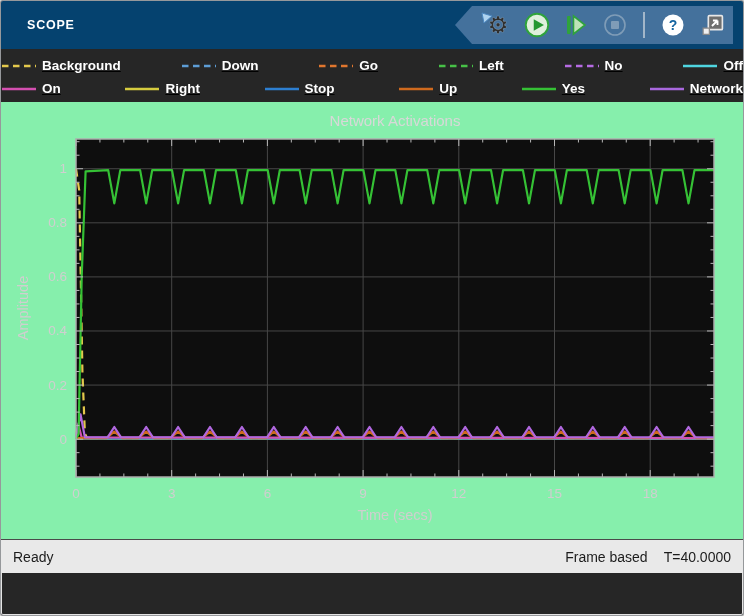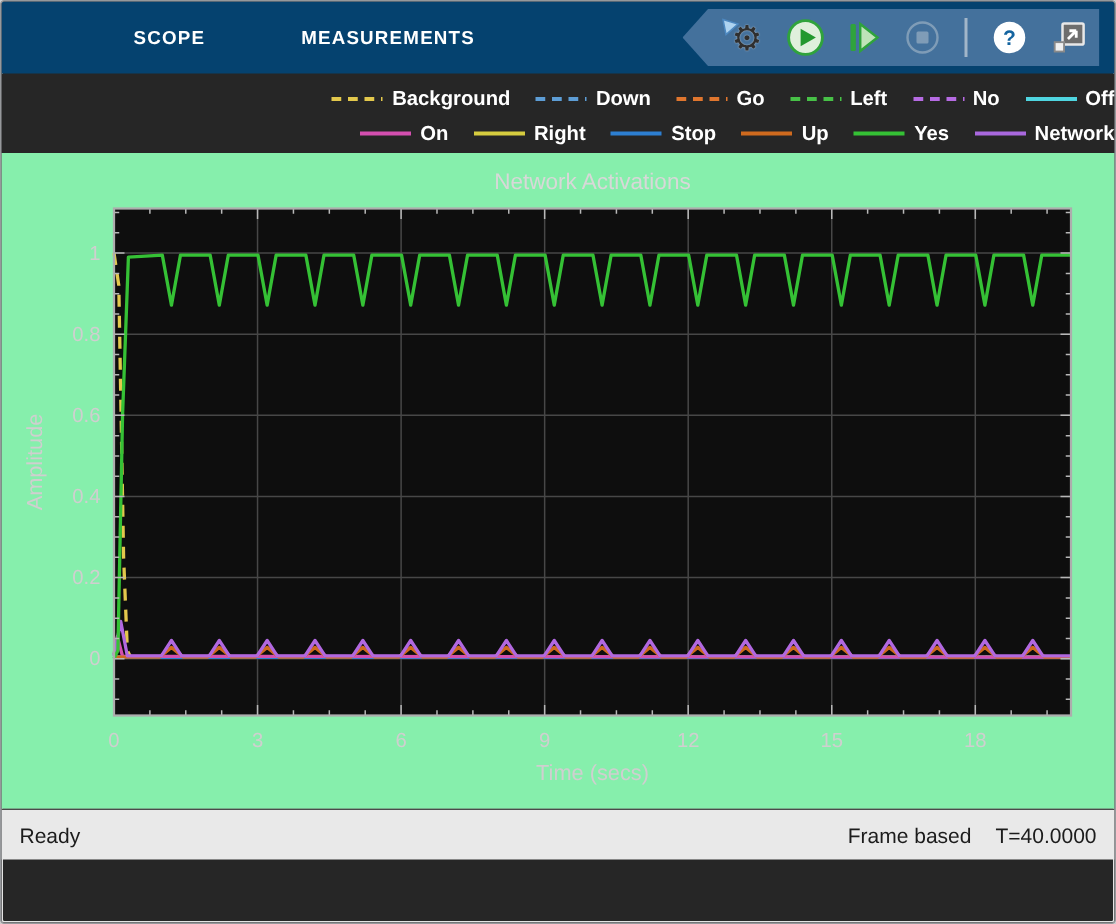--- a/index.html
+++ b/index.html
@@ -13,34 +13,34 @@
   .titlebar { height:44px; background:#ffffff; display:flex; align-items:center; position:relative; }
   .titlebar .logo { width:26px; height:26px; margin-left:13px; }
   .titlebar .title { margin-left:8px; font-size:15px; color:#1a1a1a; }
   .win-controls { position:absolute; right:0; top:0; height:100%; display:flex; }
   .win-btn { width:56px; height:100%; display:flex; align-items:center; justify-content:center; cursor:default; }
   .min-glyph { display:block; width:13px; border-top:1.4px solid #222; }
   .max-glyph { display:block; width:12px; height:12px; border:1.4px solid #222; }
   .close-glyph { font-size:15px; color:#222; line-height:1; }
   
   .toolbar { height:48px; background:#05426f; position:relative; display:flex; align-items:center; }
-  .tabs { display:flex; gap:64px; padding-left:88px; }
+  .tabs { display:flex; gap:64px; padding-left:26px; }
   .tab { color:#ffffff; font-size:12.5px; font-weight:600; letter-spacing:.8px; line-height:48px; cursor:default; }
   .banner {
     position:absolute; right:10px; top:5px; height:38px; width:278px;
     background:#44719c; clip-path:polygon(17px 0, 100% 0, 100% 100%, 17px 100%, 0 50%);
     display:flex; align-items:center; gap:13px; padding-left:30px;
   }
   .tb-icon { width:26px; height:26px; display:flex; align-items:center; justify-content:center; position:relative; }
   .gear-glyph { font-size:23px; color:#2f2f2f; text-shadow:0 0 1px #cfd8e0; line-height:1; }
   .gear-flag { position:absolute; left:-4px; top:0; }
   .tb-sep { width:2px; height:26px; background:#c2cdd8; opacity:.75; margin:0 2px; }
   
   .legend-panel { height:53px; background:#262626; padding-top:5px; }
-  .legend-row { display:flex; justify-content:flex-end; align-items:center; gap:16px; height:23px; }
+  .legend-row { display:flex; justify-content:space-between; align-items:center; gap:16px; height:23px;text-decoration:underline; }
   .legend-item { display:flex; align-items:center; gap:5px; cursor:default; }
   .legend-item span { color:#ffffff; font-size:13.5px; font-weight:600; }
   
   .plot-panel { height:437px; background:#86efac; position:relative; }
   .plot-panel svg { position:absolute; left:0; top:0; }
   
   .statusbar {
     height:34px; background:#e9e9e9; border-top:1px solid #4a4a4a;
     display:flex; align-items:center; padding:0 12px; font-size:14px; color:#1c1c1c;
   }
@@ -49,21 +49,20 @@
 </style>
 </head>
 <body>
 
 <div class="window">
 
 
   <div class="toolbar">
     <div class="tabs">
       <span class="tab">SCOPE</span>
-      <span class="tab">MEASUREMENTS</span>
     </div>
     <div class="banner">
       <div class="tb-icon">
         <svg class="gear-flag" width="13" height="13" viewBox="0 0 13 13">
           <polygon points="1,1 11,4 3,11" fill="#aed3f0" stroke="#4d88c0" stroke-width="1"></polygon>
         </svg>
         <span class="gear-glyph">⚙</span>
       </div>
       <div class="tb-icon">
         <svg width="26" height="26" viewBox="0 0 24 24">

